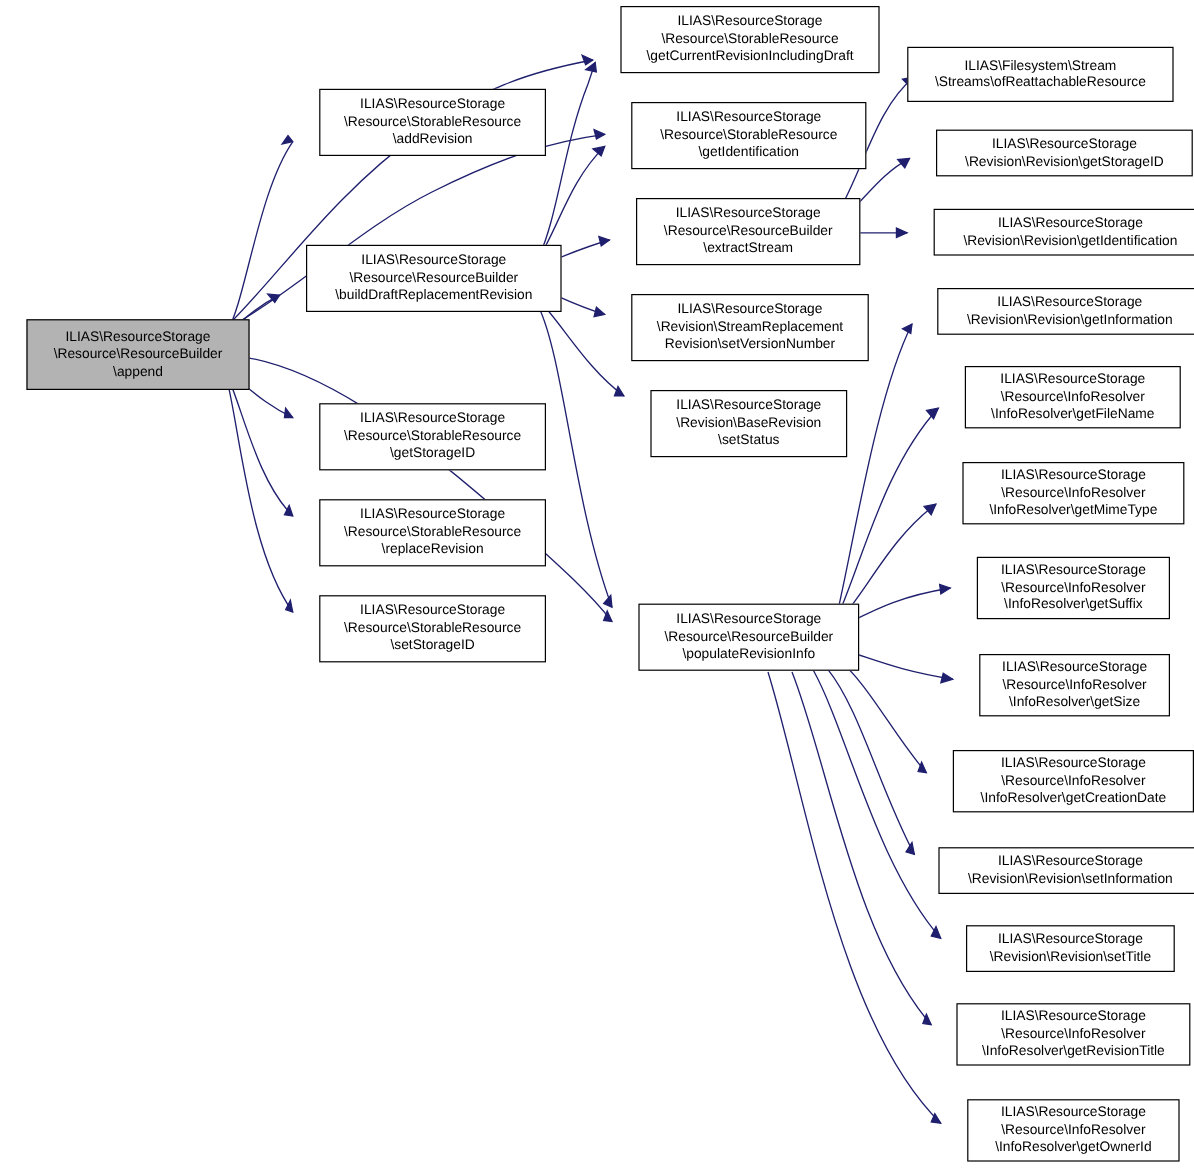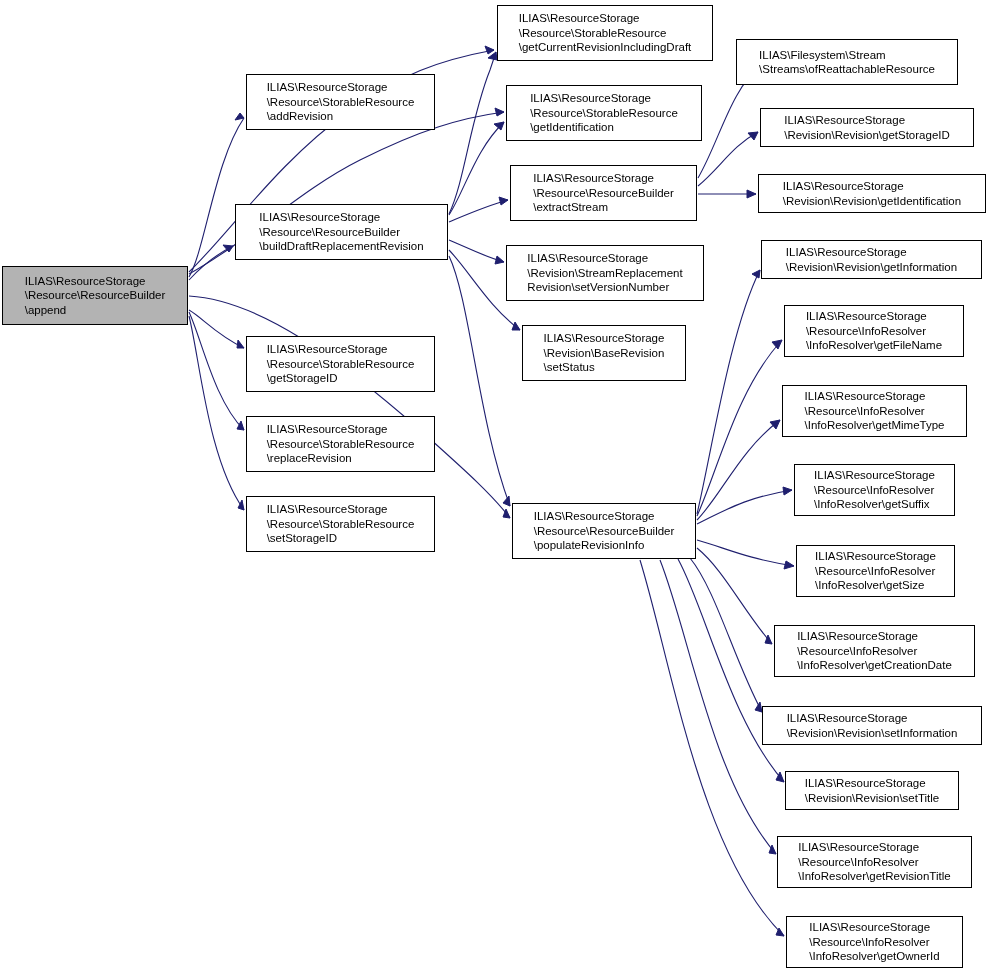--- a/index.html
+++ b/index.html
@@ -15,25 +15,27 @@
     font-family: "Liberation Sans", sans-serif;
   }
   .node {
     position: absolute;
     box-sizing: border-box;
     border: 1px solid #000000;
     background: #ffffff;
     color: #000000;
     font-size: 11.5px;
     line-height: 14.5px;
+    text-align: center;
     display: flex;
     align-items: center;
     justify-content: center;
     white-space: pre-line;
     padding: 1px 3px;
+    margin-left: 20px;
   }
   .node.root {
     background: #b3b3b3;
     border-color: #000000;
   }
   svg.edges {
     position: absolute;
     left: 0;
     top: 0;
     width: 995px;

